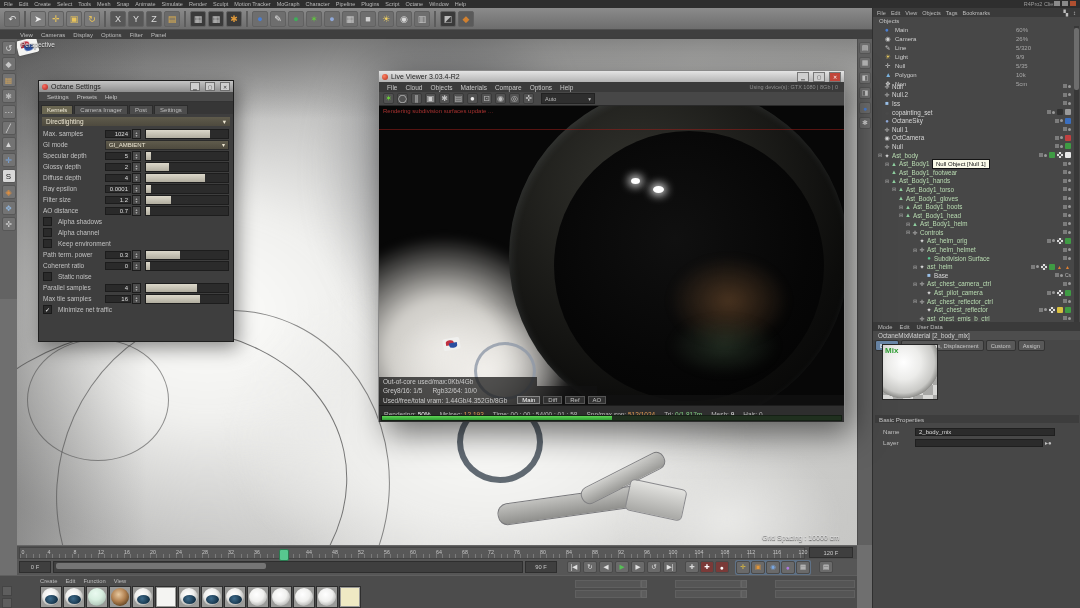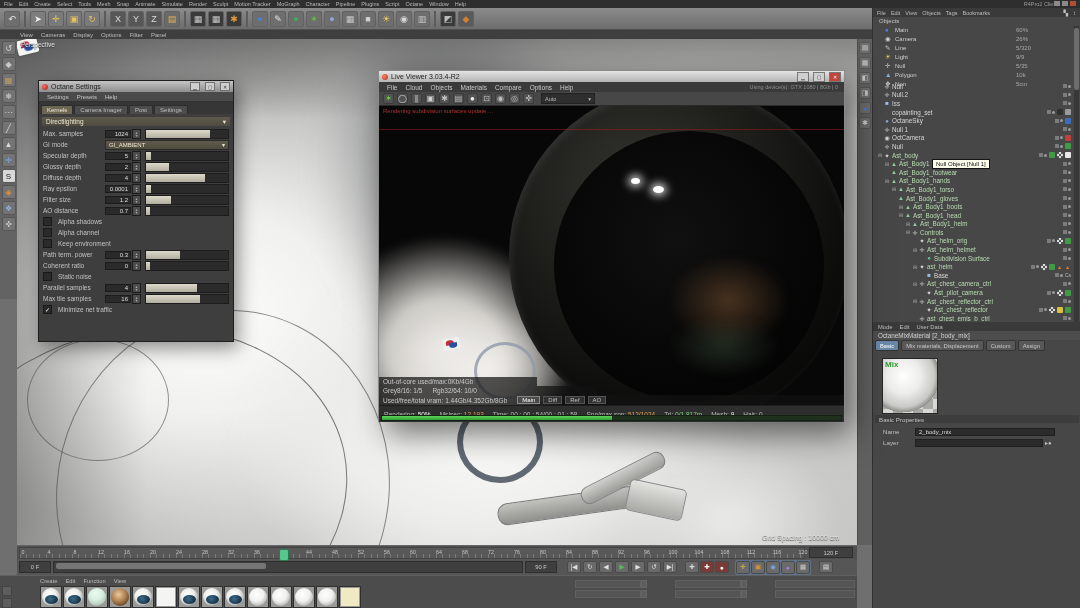--- a/index.html
+++ b/index.html
@@ -135,21 +135,21 @@
   #om-scroll .thumb{position:absolute;left:0;top:2px;width:5px;height:62px;background:#6d6d6d;border-radius:2px;}
   #om-tooltip{position:absolute;left:59px;top:151px;background:#fbfbe9;border:1px solid #141414;color:#111;
               font-size:6px;padding:1px 3px;z-index:10;white-space:nowrap;}
   #am-menu{position:absolute;left:0;top:314px;width:208px;height:9px;background:#3a3a3a;display:flex;gap:7px;
            align-items:center;font-size:5.8px;color:#bdbdbd;padding-left:5px;box-sizing:border-box;}
   #am-title{position:absolute;left:0;top:323px;width:208px;height:9px;font-size:6.3px;color:#d2d2d2;
             display:flex;align-items:center;padding-left:5px;box-sizing:border-box;background:#4d4d4d;}
   #am-tabs{position:absolute;left:2px;top:332px;display:flex;gap:2px;}
   .am-tab{font-size:5.8px;padding:1.5px 4px;background:#585858;color:#c8c8c8;border:1px solid #333;border-radius:2px;white-space:nowrap;}
   .am-tab.active{background:#6a87a8;color:#fff;}
-  #am-preview{position:absolute;left:9px;top:350px;width:54px;height:54px;border:1px solid #262626;
+  #am-preview{position:absolute;left:9px;top:336px;width:54px;height:54px;border:1px solid #262626;
               background:
                 radial-gradient(circle at 38% 32%, #ffffff 0%, #ececea 35%, #c9c9c6 62%, #8f8f8c 72%, transparent 73%),
                 repeating-conic-gradient(#d8d8d6 0 25%, #a8a8a6 0 50%);
               background-size:100% 100%, 20px 20px;}
   #am-preview .mix{position:absolute;left:2px;top:1px;font-size:8px;font-weight:bold;color:#2f9e34;}
   #am-section{position:absolute;left:2px;top:407px;width:204px;height:8px;background:#3d3d3d;font-size:6.2px;
               color:#c6c6c6;display:flex;align-items:center;padding-left:4px;box-sizing:border-box;}
   .am-row{position:absolute;left:10px;width:196px;height:9px;display:flex;align-items:center;font-size:6.2px;color:#c0c0c0;}
   .am-input{height:8px;background:#2b2b2b;border:1px solid #1f1f1f;color:#ddd;font-size:6px;
             display:flex;align-items:center;padding-left:3px;box-sizing:border-box;}

